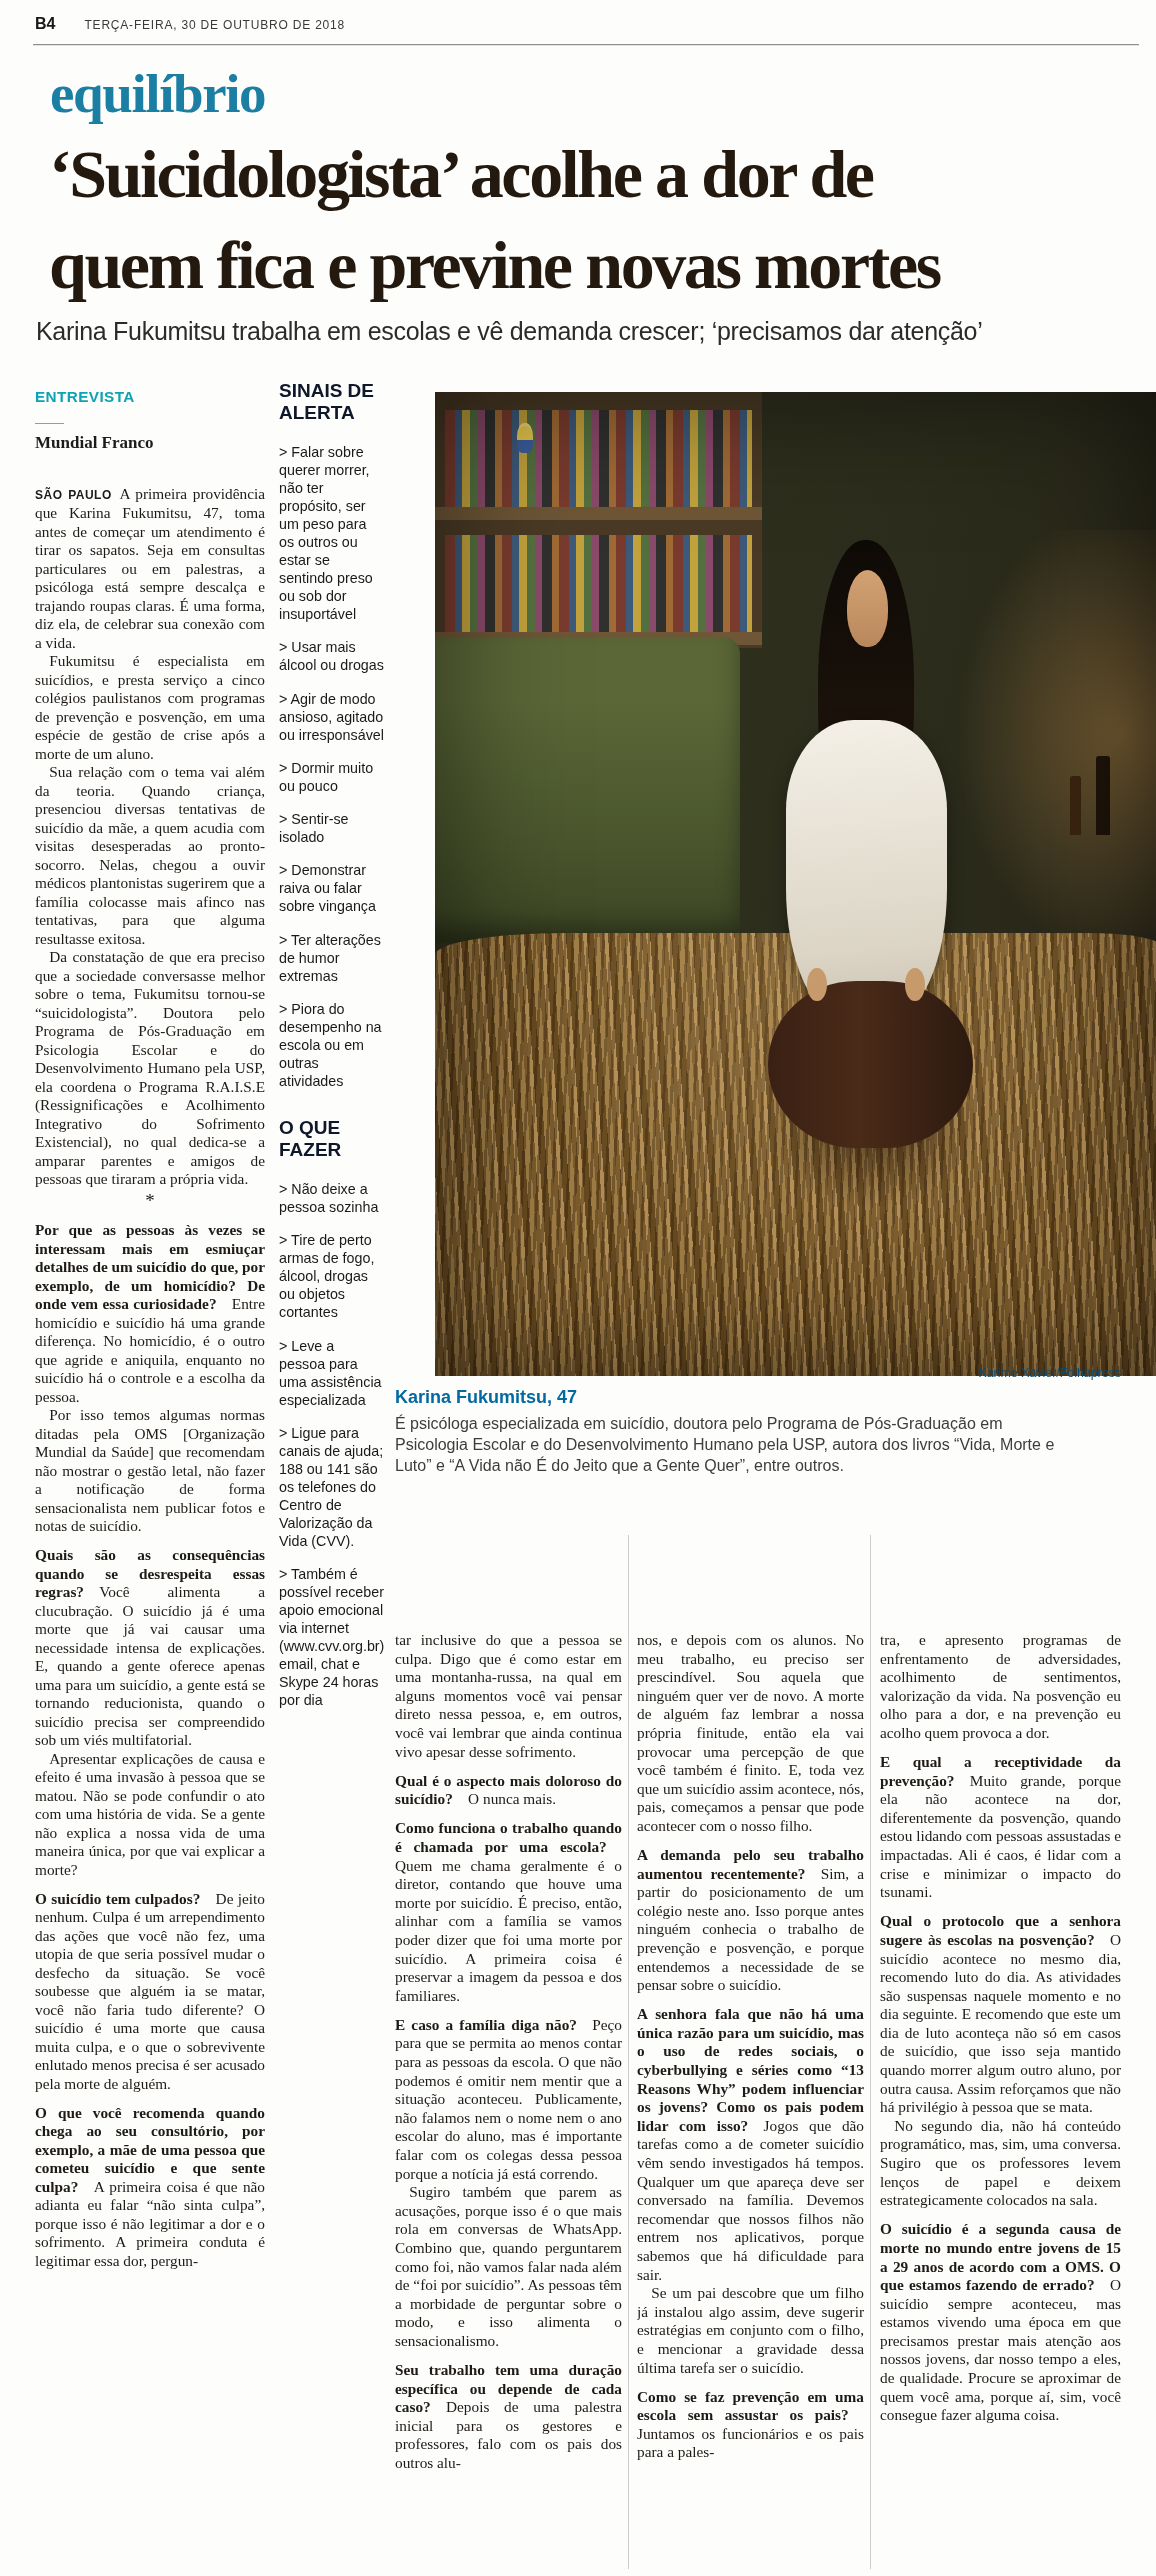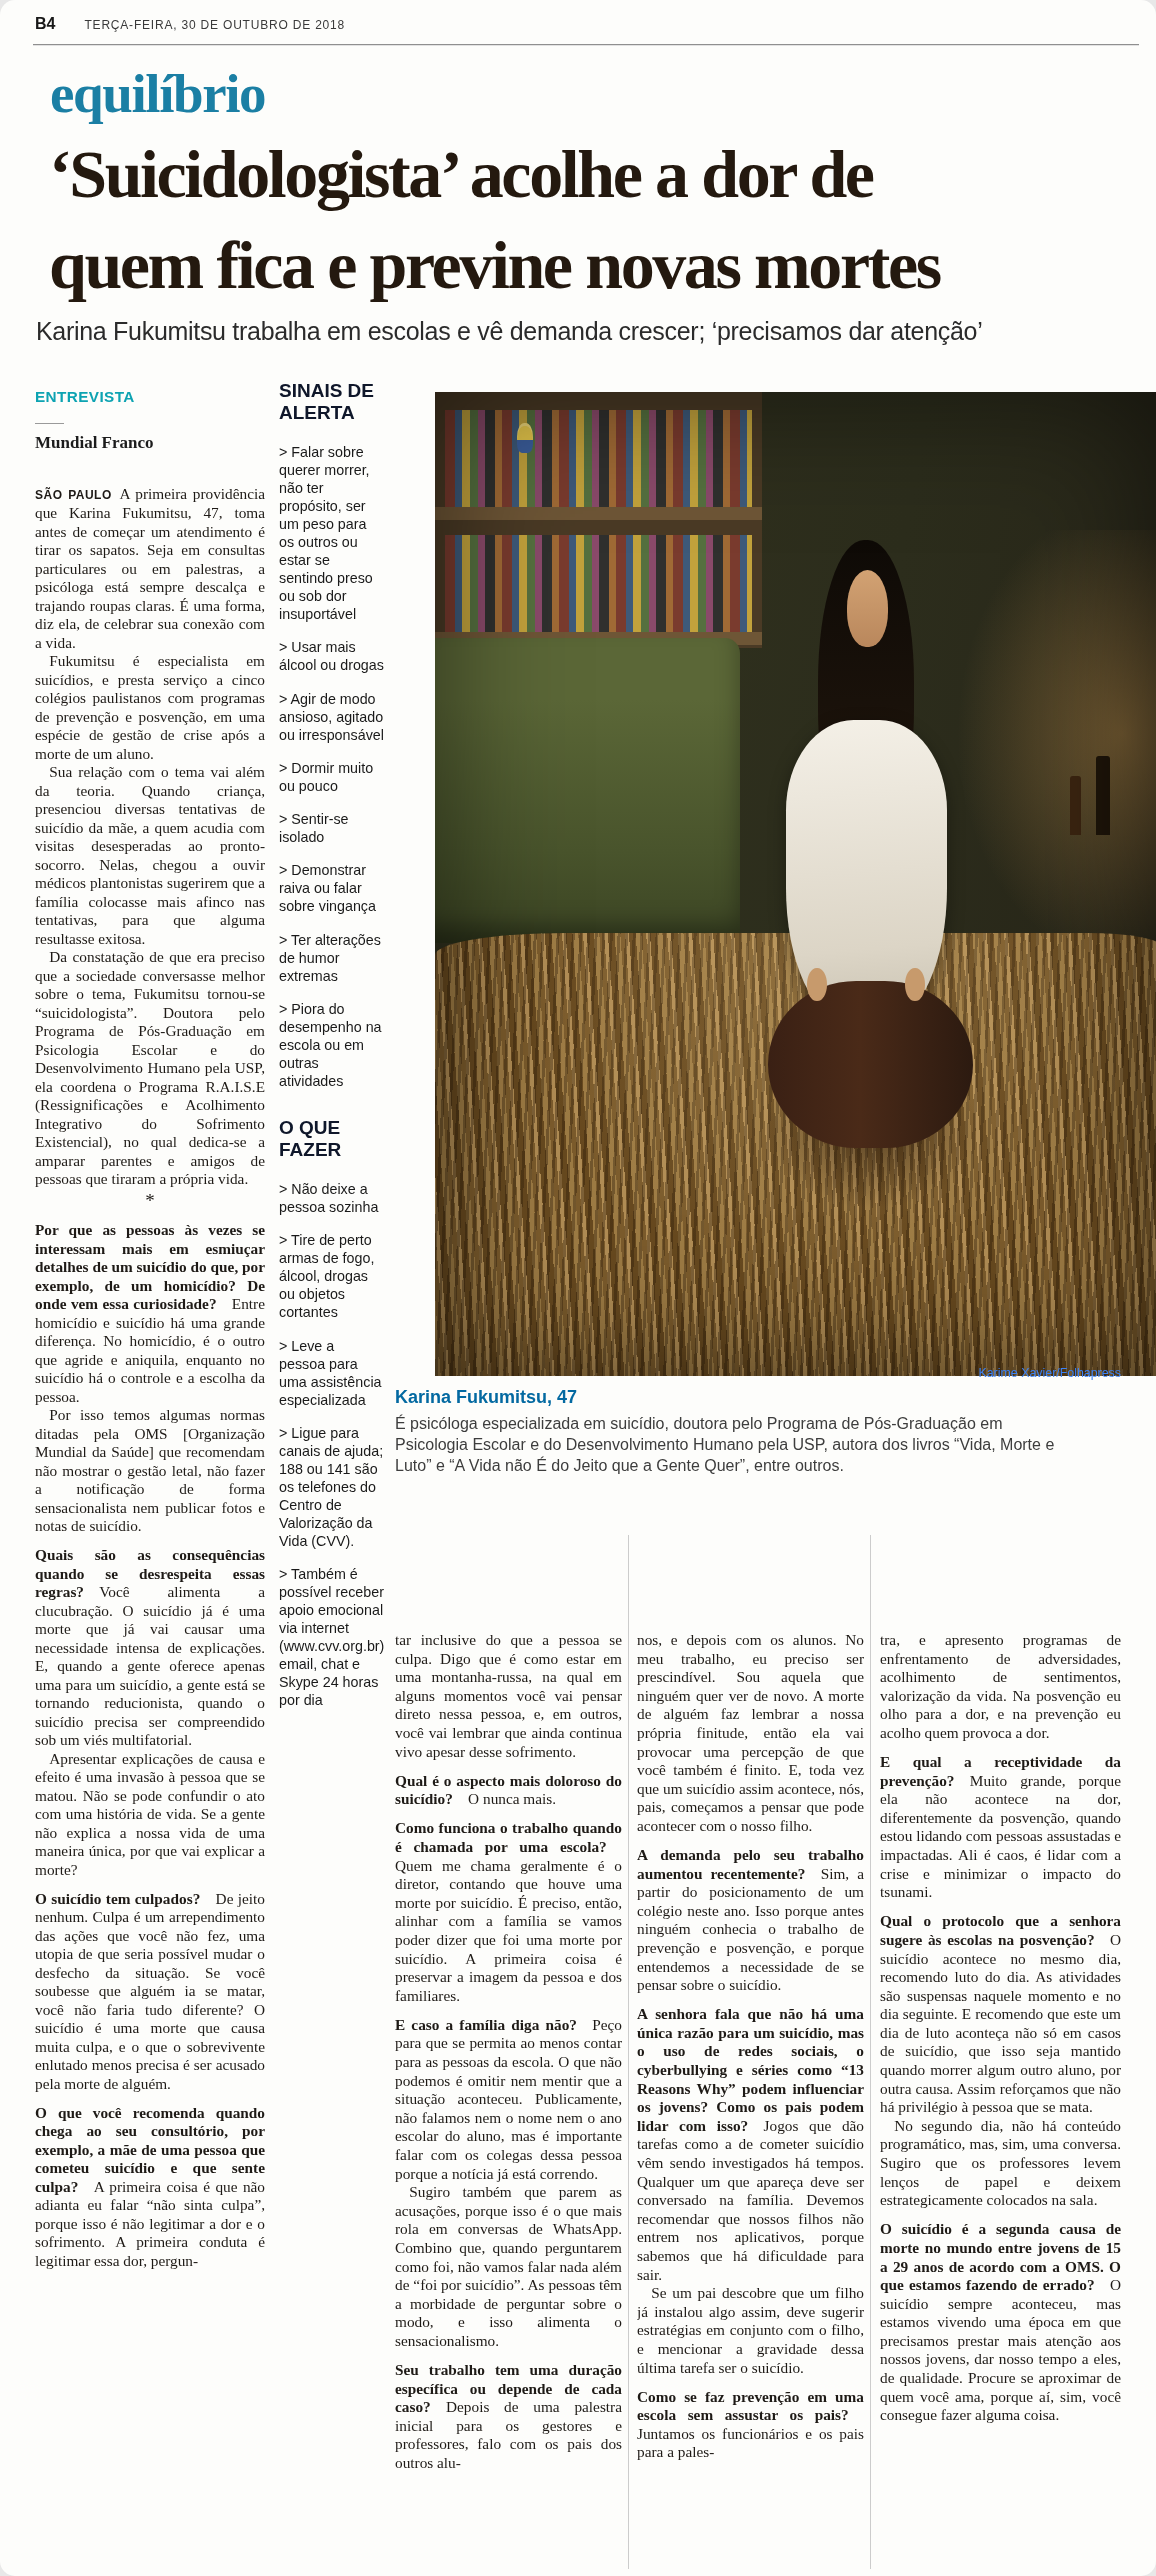--- a/index.html
+++ b/index.html
@@ -1,17 +1,17 @@
 <!DOCTYPE html>
 <html lang="pt" style="--section-accent: #1b7fa4; --kicker-accent: #0da3b2;"><head>
 <meta charset="utf-8">
 <style>
   html,body{margin:0;padding:0;background:#e8e8e8;}
   .page{position:relative;width:1156px;height:2576px;background:#fdfdfb;margin:0 auto;
-        font-family:"Liberation Serif", serif;color:#1e1a16;overflow:hidden;border-radius:15px;}
+        font-family:"Liberation Serif", serif;color:#1e1a16;overflow:hidden;}
   
   .masthead{position:absolute;left:35px;top:15.3px;width:1085px;}
   .pagenum{font-family:"Liberation Sans",sans-serif;font-weight:700;font-size:16px;color:#181818;}
   .issue-date{font-family:"Liberation Sans",sans-serif;font-size:12px;letter-spacing:0.8px;color:#3a3a3a;margin-left:25px;}
   .top-rule{position:absolute;left:33px;top:44px;width:1106px;border-top:1.9px solid #8f8f8f;border-bottom:1px solid #e2e2e2;}
   .section-title{position:absolute;left:34px;top:46px;margin:16px;font-family:"Liberation Serif",serif;
       font-weight:700;font-size:55px;letter-spacing:-1.4px;color:var(--section-accent,#1b7fa4);}
   
   .headline{position:absolute;left:33px;top:113px;width:1070px;margin:16px;white-space:pre-line;
       font-family:"Liberation Serif",serif;font-weight:700;font-size:68px;line-height:91px;
@@ -71,21 +71,21 @@
   .w-torso{position:absolute;left:11%;top:27%;width:74%;height:45%;
       border-radius:42% 42% 38% 38%/30% 30% 44% 44%;
       background:linear-gradient(175deg,#f4f0e7,#dcd5c6 75%,#c9c2b2);box-shadow:0 5.7px 17px rgba(0,0,0,.35);}
   .w-hand{position:absolute;width:9%;height:5%;border-radius:50%;background:#c79a6c;top:64%;}
   .hand-l{left:21%;} .hand-r{left:66%;}
   .w-legs{position:absolute;left:3%;top:66%;width:94%;height:25%;border-radius:50%/58%;
       background:linear-gradient(90deg,#3a2014,#4a2a18 45%,#2c1a10);}
   .ph-vignette{position:absolute;inset:0;box-shadow:inset 0 0 134px rgba(0,0,0,.55);}
   
   .credit{position:absolute;left:395px;top:1366px;width:726px;text-align:right;
-      font-family:"Liberation Sans",sans-serif;font-size:12.4px;color:#3b82f6;}
+      font-family:"Liberation Sans",sans-serif;font-size:12.4px;color:#0c4a6e;}
   .caption{position:absolute;left:395px;top:1387px;width:678px;font-family:"Liberation Sans",sans-serif;}
   .cap-title{font-weight:700;font-size:18px;color:#0369a1;}
   .cap-body{margin-top:4.8px;font-size:16px;line-height:21px;color:#3d3d3d;}
   
   .bcol{position:absolute;top:1599px;height:1040px;overflow:hidden;
       font-size:15.3px;line-height:18.6px;text-align:justify;}
   .bcol1{left:395px;width:227px;}
   .bcol2{left:637px;width:227px;}
   .bcol3{left:880px;width:241px;}
   .vrule{position:absolute;top:1535px;height:1034px;width:0;border-left:1px solid #cccccc;}

